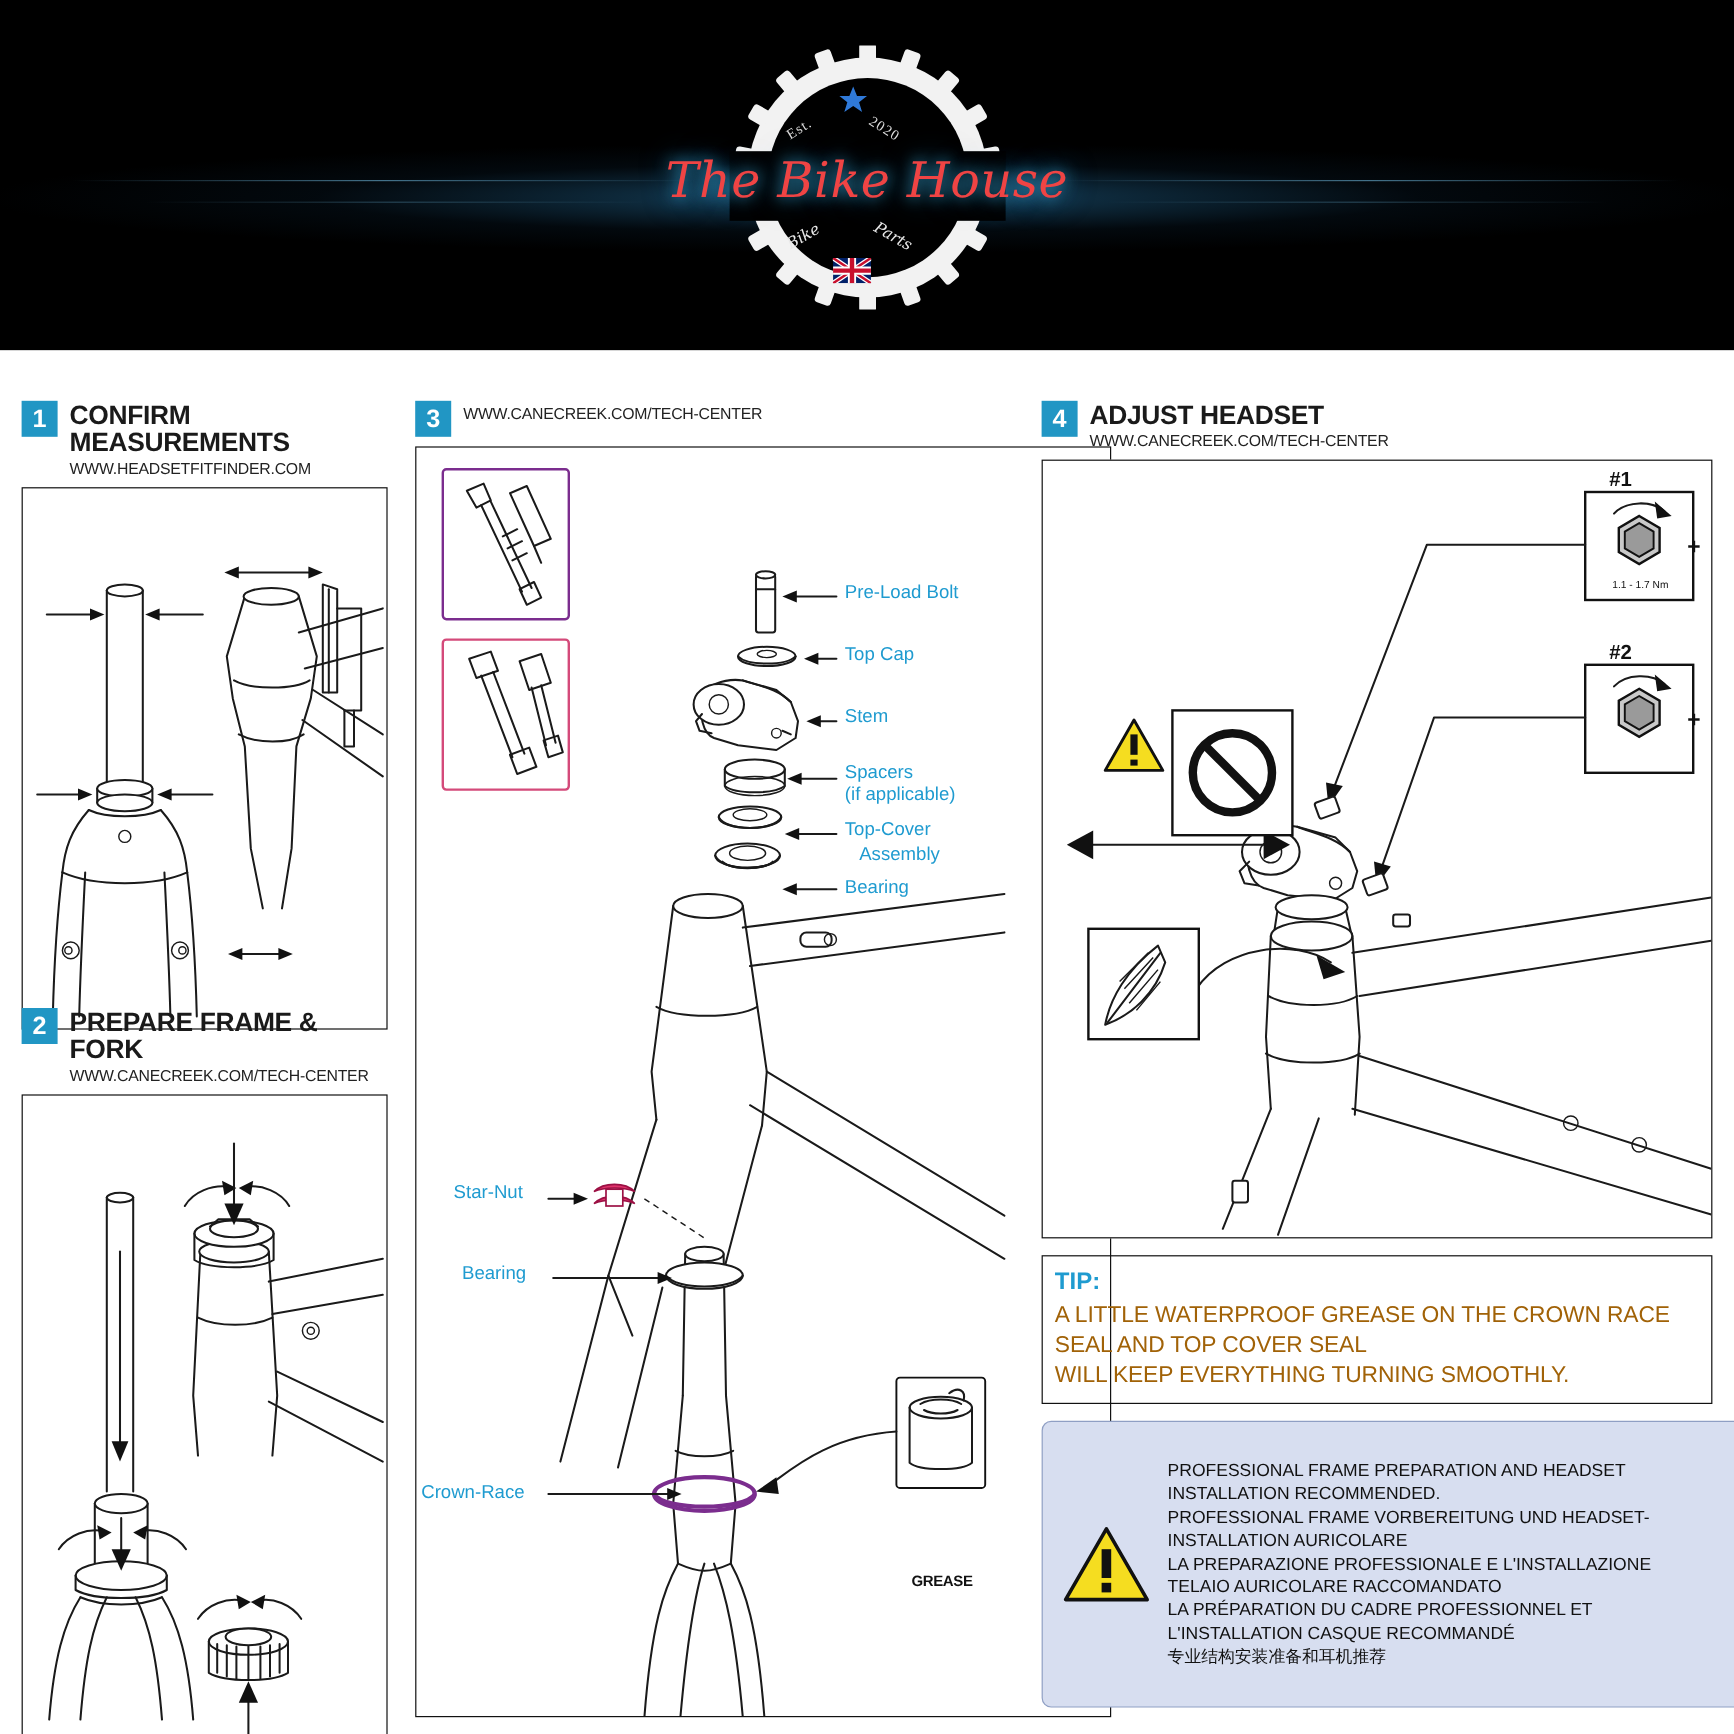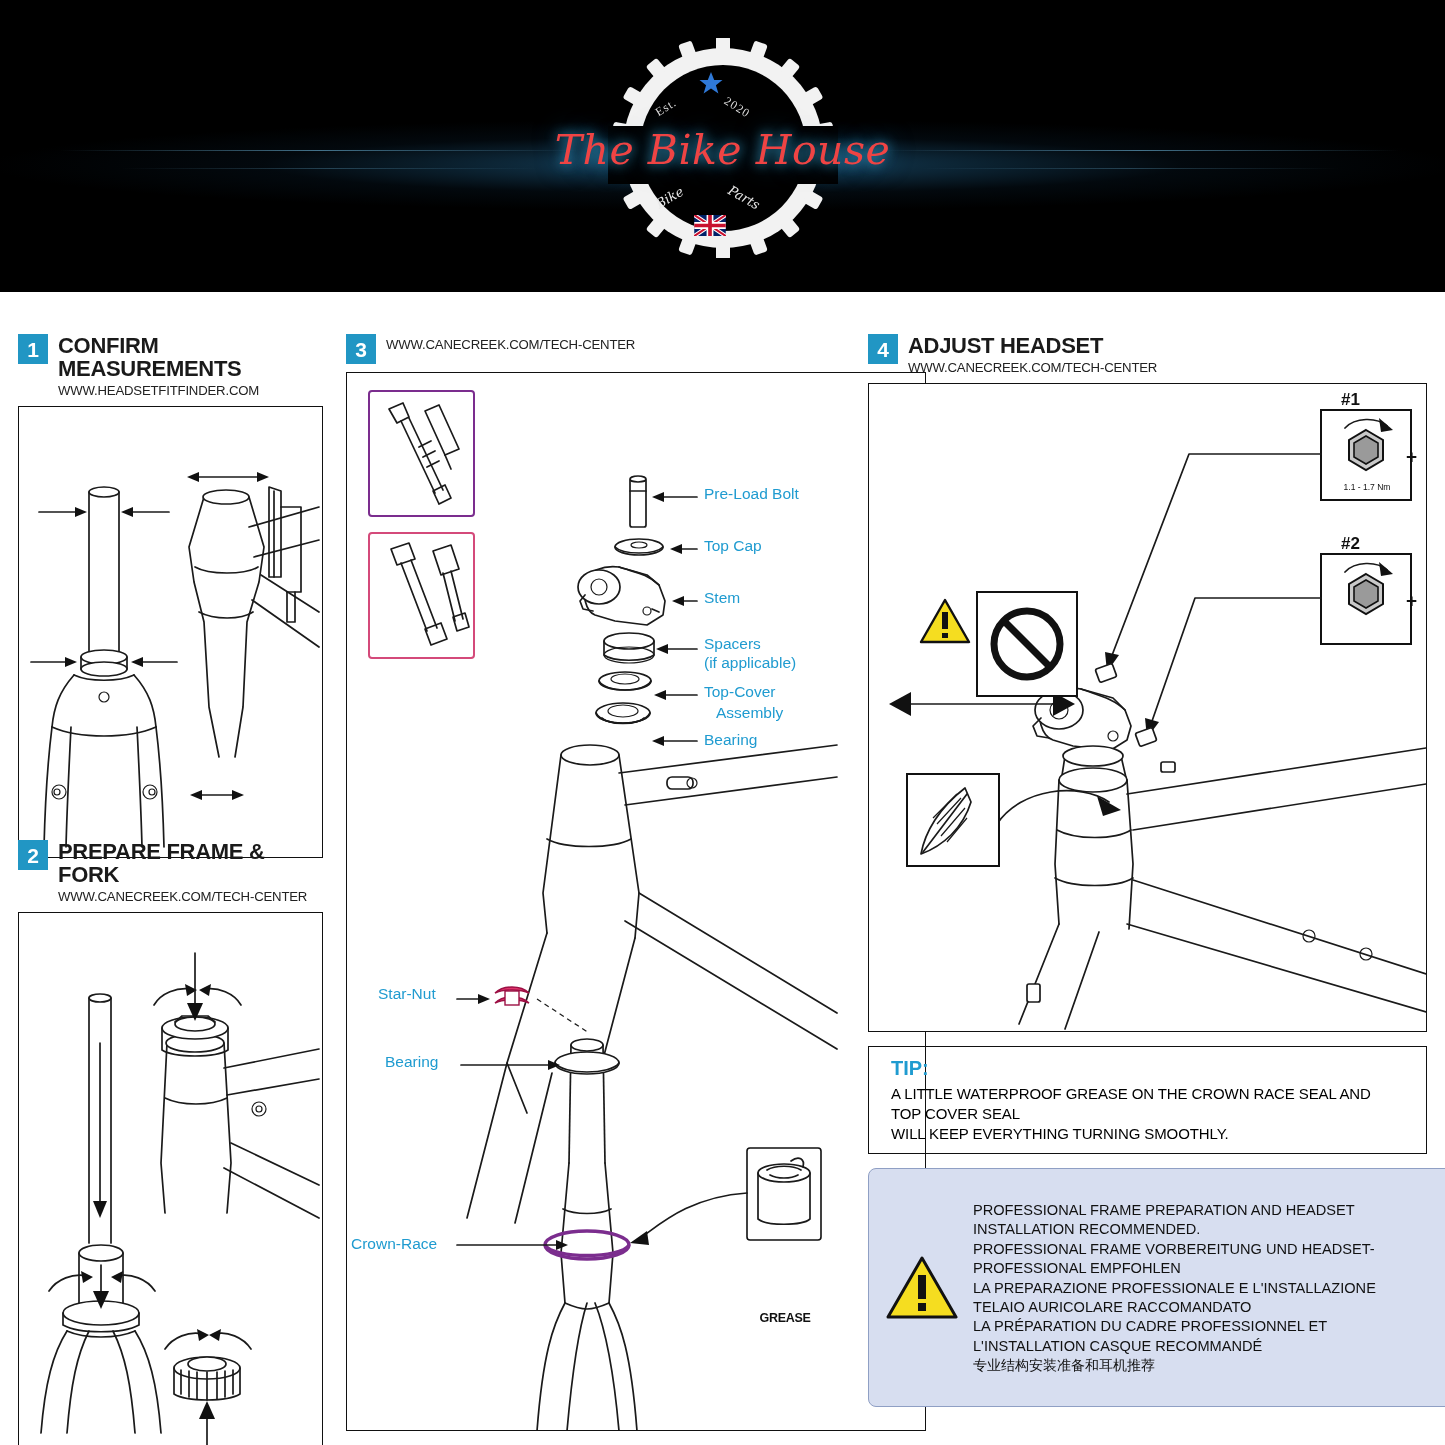--- a/index.html
+++ b/index.html
@@ -84,23 +84,23 @@
     border:1.6px solid #111; background:#fff; position:relative; overflow:hidden;
   }
 
   .label-blue {
     position:absolute; color:#1f9bd0; font-size:15.5px;
     font-family:"Liberation Sans", sans-serif; line-height:1.15;
     white-space:nowrap;
   }
 
   
-  .tip-box { border:1.6px solid #111; padding:10px 22px; }
+  .tip-box { border:1.6px solid #111; padding:10px 10px; }
   .tip-title { color:#1f9bd0; font-weight:bold; font-size:20px; margin-bottom:4px; }
-  .tip-body { font-size:15px; color:#000000; line-height:1.32; letter-spacing:-0.1px; }
+  .tip-body { font-size:19px; color:#a16207; line-height:1.32; letter-spacing:-0.1px; }
 
   
   .warn-box {
     border:1.6px solid #8f9fc4; background:#d7def0; border-radius:8px;
     display:flex; align-items:center; gap:14px; padding:12px 16px;
   }
   .warn-text { font-size:14.6px; color:#111; line-height:1.33; }
   .warn-text .zh { font-family:"DejaVu Sans", sans-serif; font-size:14px; }
 
   .tri-warn { width:74px; min-width:74px; }
@@ -624,21 +624,21 @@
         <svg width="74" height="66" viewBox="0 0 74 66">
           <polygon points="37,3 71,62 3,62" fill="#f5dd20" stroke="#111" stroke-width="3" stroke-linejoin="round"></polygon>
           <rect x="33" y="20" width="8" height="24" fill="#111"></rect>
           <rect x="33" y="48" width="8" height="8" fill="#111"></rect>
         </svg>
       </div>
       <div class="warn-text">
         <div>PROFESSIONAL FRAME PREPARATION AND HEADSET</div>
         <div>INSTALLATION RECOMMENDED.</div>
         <div>PROFESSIONAL FRAME VORBEREITUNG UND HEADSET-</div>
-        <div>PROFESSIONAL EMPFOHLEN</div>
+        <div>INSTALLATION AURICOLARE</div>
         <div>LA PREPARAZIONE PROFESSIONALE E L'INSTALLAZIONE</div>
         <div>TELAIO AURICOLARE RACCOMANDATO</div>
         <div>LA PRÉPARATION DU CADRE PROFESSIONNEL ET</div>
         <div>L'INSTALLATION CASQUE RECOMMANDÉ</div>
         <div class="zh">专业结构安装准备和耳机推荐</div>
       </div>
     </div>
   </div>
 
 </div>

